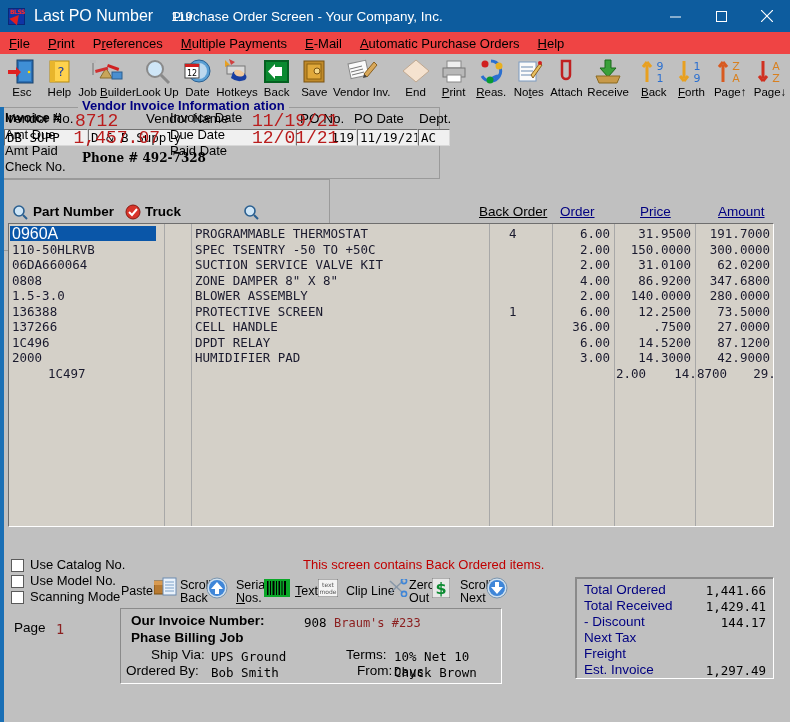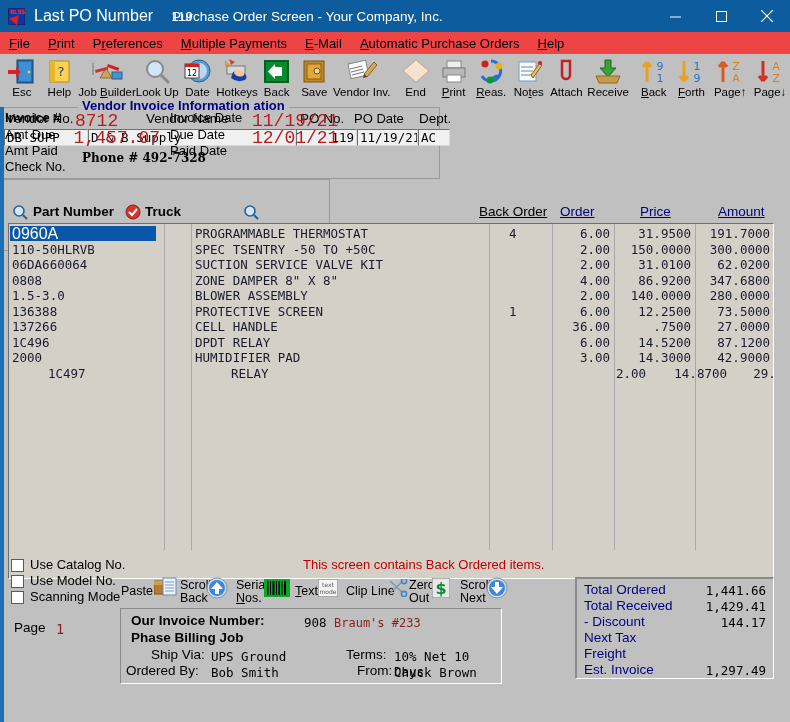--- a/index.html
+++ b/index.html
@@ -107,21 +107,21 @@
   .grid-head{ position:absolute; left:8px; top:96px; width:766px; height:20px; }
   .gh-ico{ position:absolute; top:1px; }
   .gh-txt{
     position:absolute; font-size:13.5px; font-weight:bold; color:#000; top:1px;
   }
   .gh-txt.blue{ color:#000080; font-weight:normal; font-size:13.5px;
                 text-decoration:underline; }
   .gh-txt.plain{ color:#000; font-weight:normal; text-decoration:underline; }
 
   .grid{
-    position:absolute; left:8px; top:116px; width:766px; height:356px;
+    position:absolute; left:8px; top:116px; width:766px; height:304px;
     background:#d4d0c8;
     border:1px solid #6e6e6e;
     border-right-color:#ffffff; border-bottom-color:#ffffff;
     overflow:hidden;
   }
   .col-sep{ position:absolute; top:0; width:1px; height:326px; background:#a8a8a8; }
   .grow{ position:absolute; left:0; width:764px; height:15.5px; }
   .cell{
     position:absolute; font-family:"DejaVu Sans Mono","Liberation Mono",monospace;
     font-size:12.5px; color:#1a1a2e; line-height:15px; white-space:nowrap;
@@ -593,21 +593,20 @@
       <span class="cell" style="left:3px;width:150px;">2000</span>
       <span class="cell" style="left:186px;width:290px;">HUMIDIFIER PAD</span>
       <span class="cell" style="left:500px;width:40px;"></span>
       <span class="cell r" style="left:545px;width:56px;">3.00</span>
       <span class="cell r" style="left:607px;width:75px;">14.3000</span>
       <span class="cell r" style="left:688px;width:73px;">42.9000</span>
     </div>
 
     <div class="grow" style="top:141.5px;margin-left:36px;">
       <span class="cell" style="left:3px;width:150px;">1C497</span>
-      <span class="cell" style="left:186px;width:290px;">RELAY</span>
       <span class="cell" style="left:500px;width:40px;"></span>
       <span class="cell r" style="left:545px;width:56px;">2.00</span>
       <span class="cell r" style="left:607px;width:75px;">14.8700</span>
       <span class="cell r" style="left:688px;width:73px;">29.7400</span>
     </div>
   </div>
 
   <span class="note-red" style="left:303px;top:450px;">This screen contains Back Ordered items.</span>
 
   <div class="chk" style="left:11px;top:452px;"></div>

